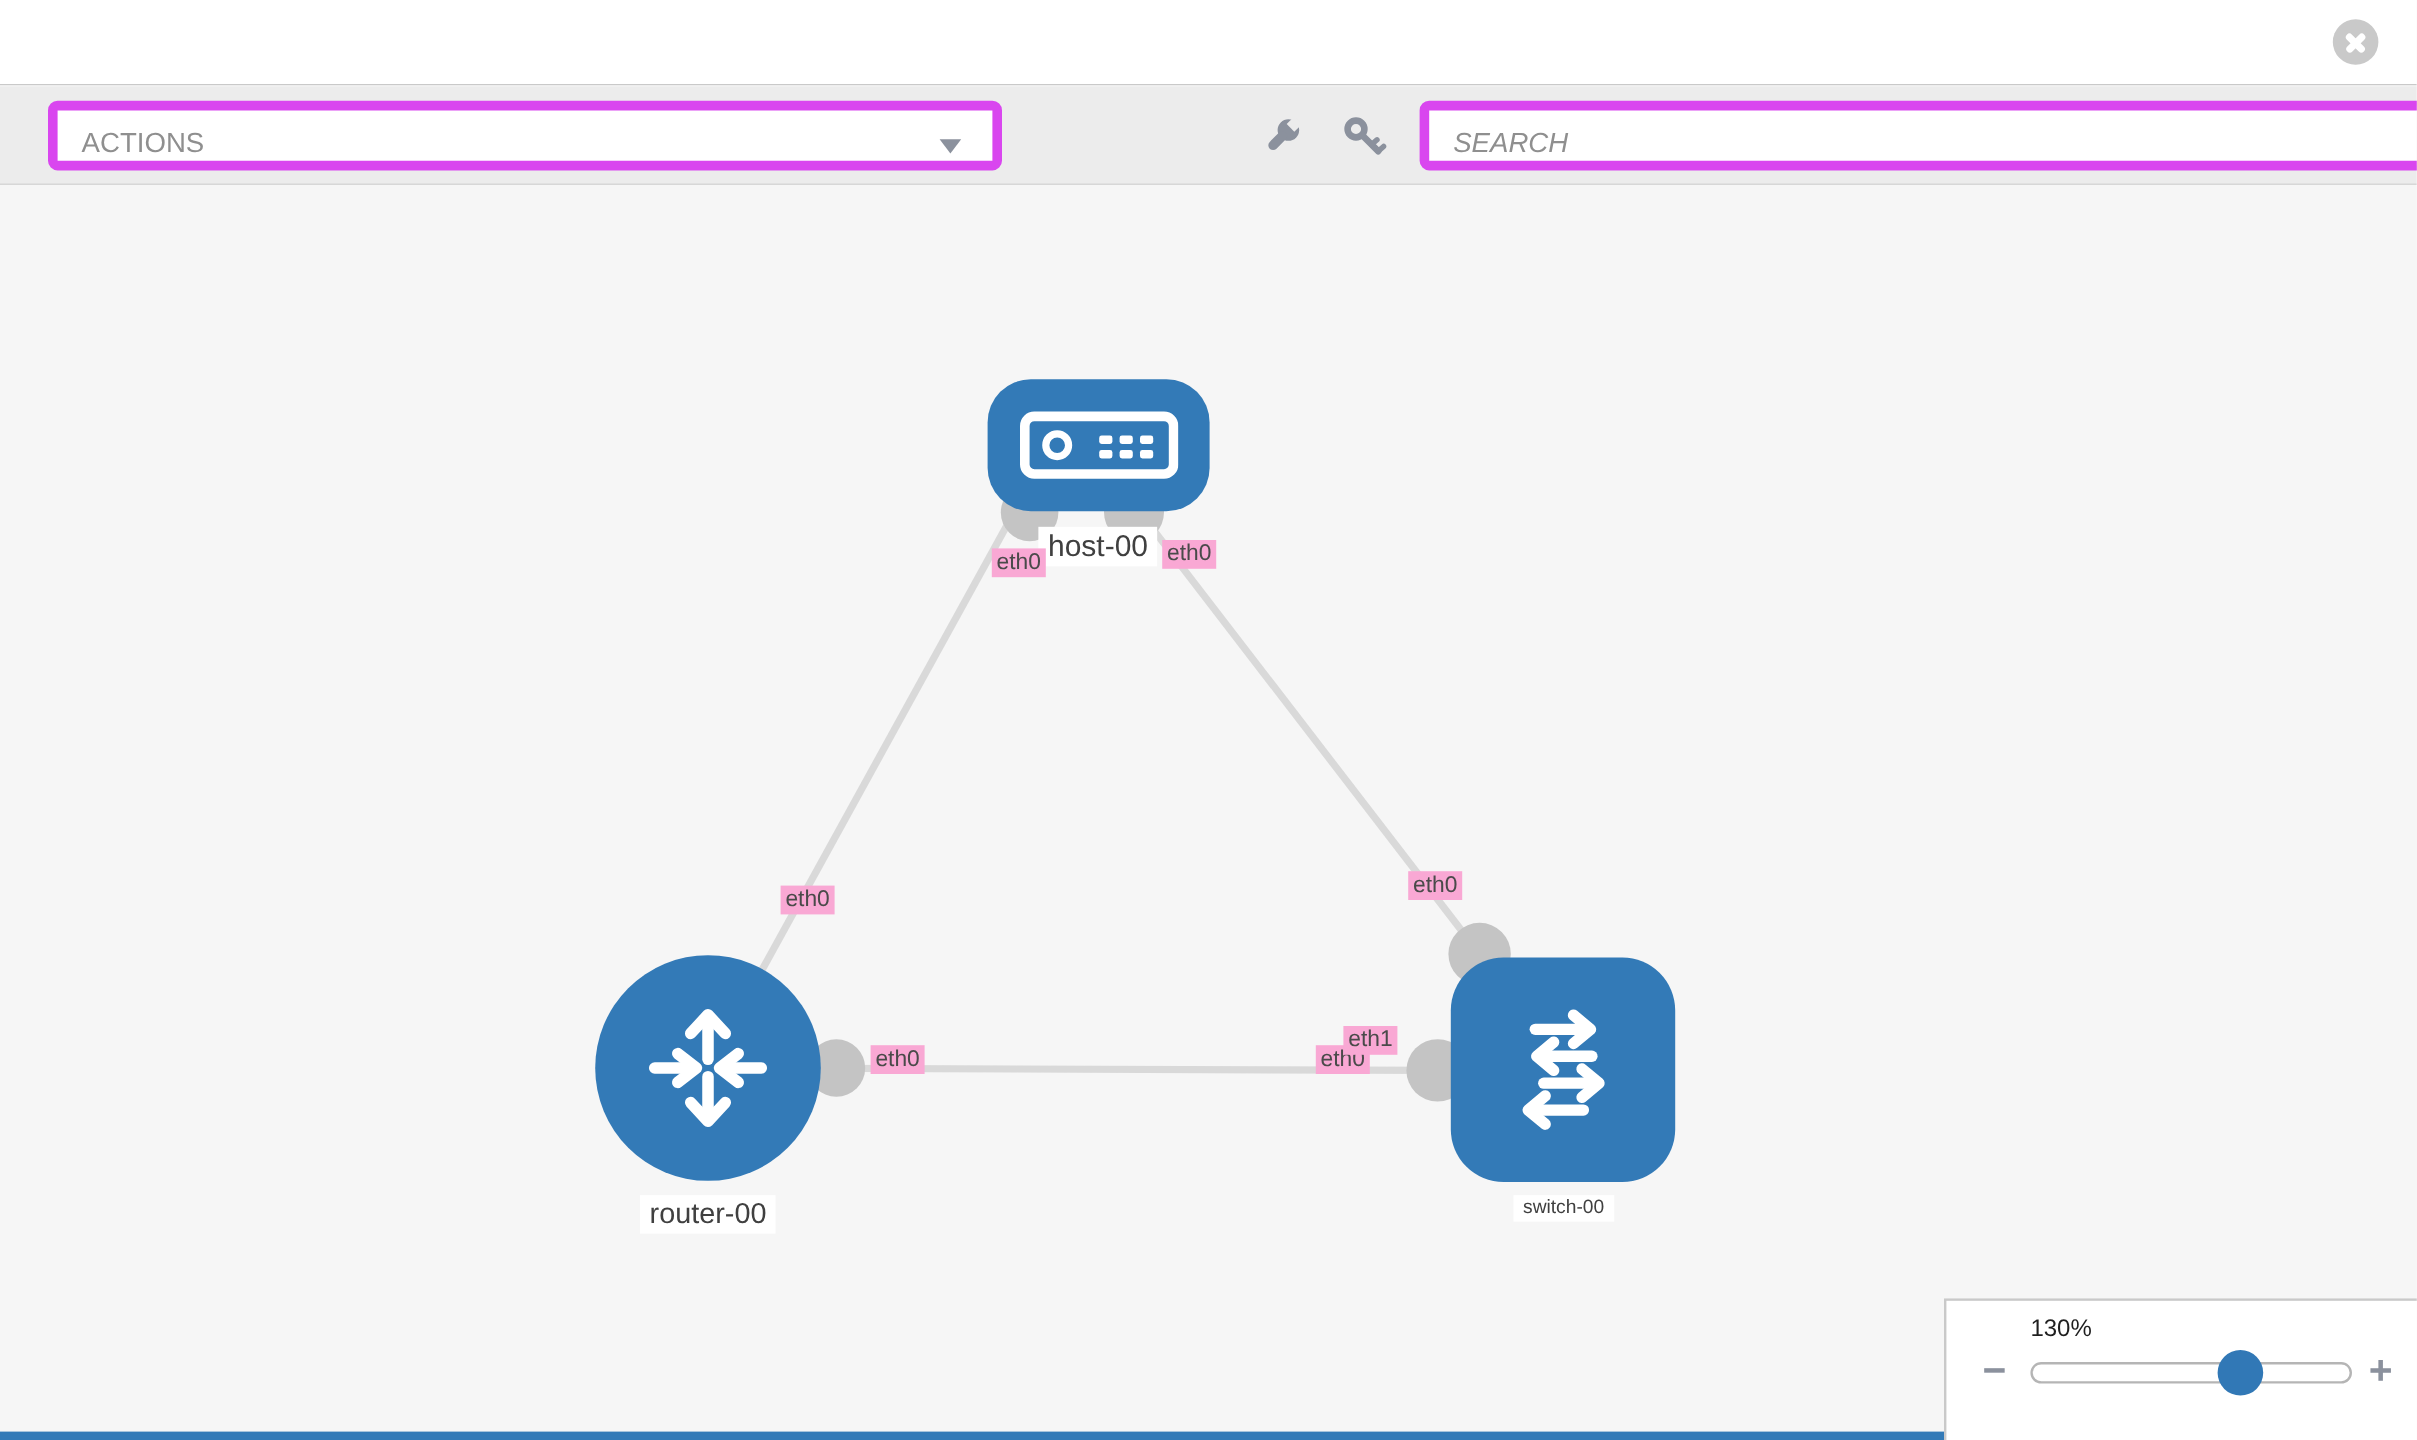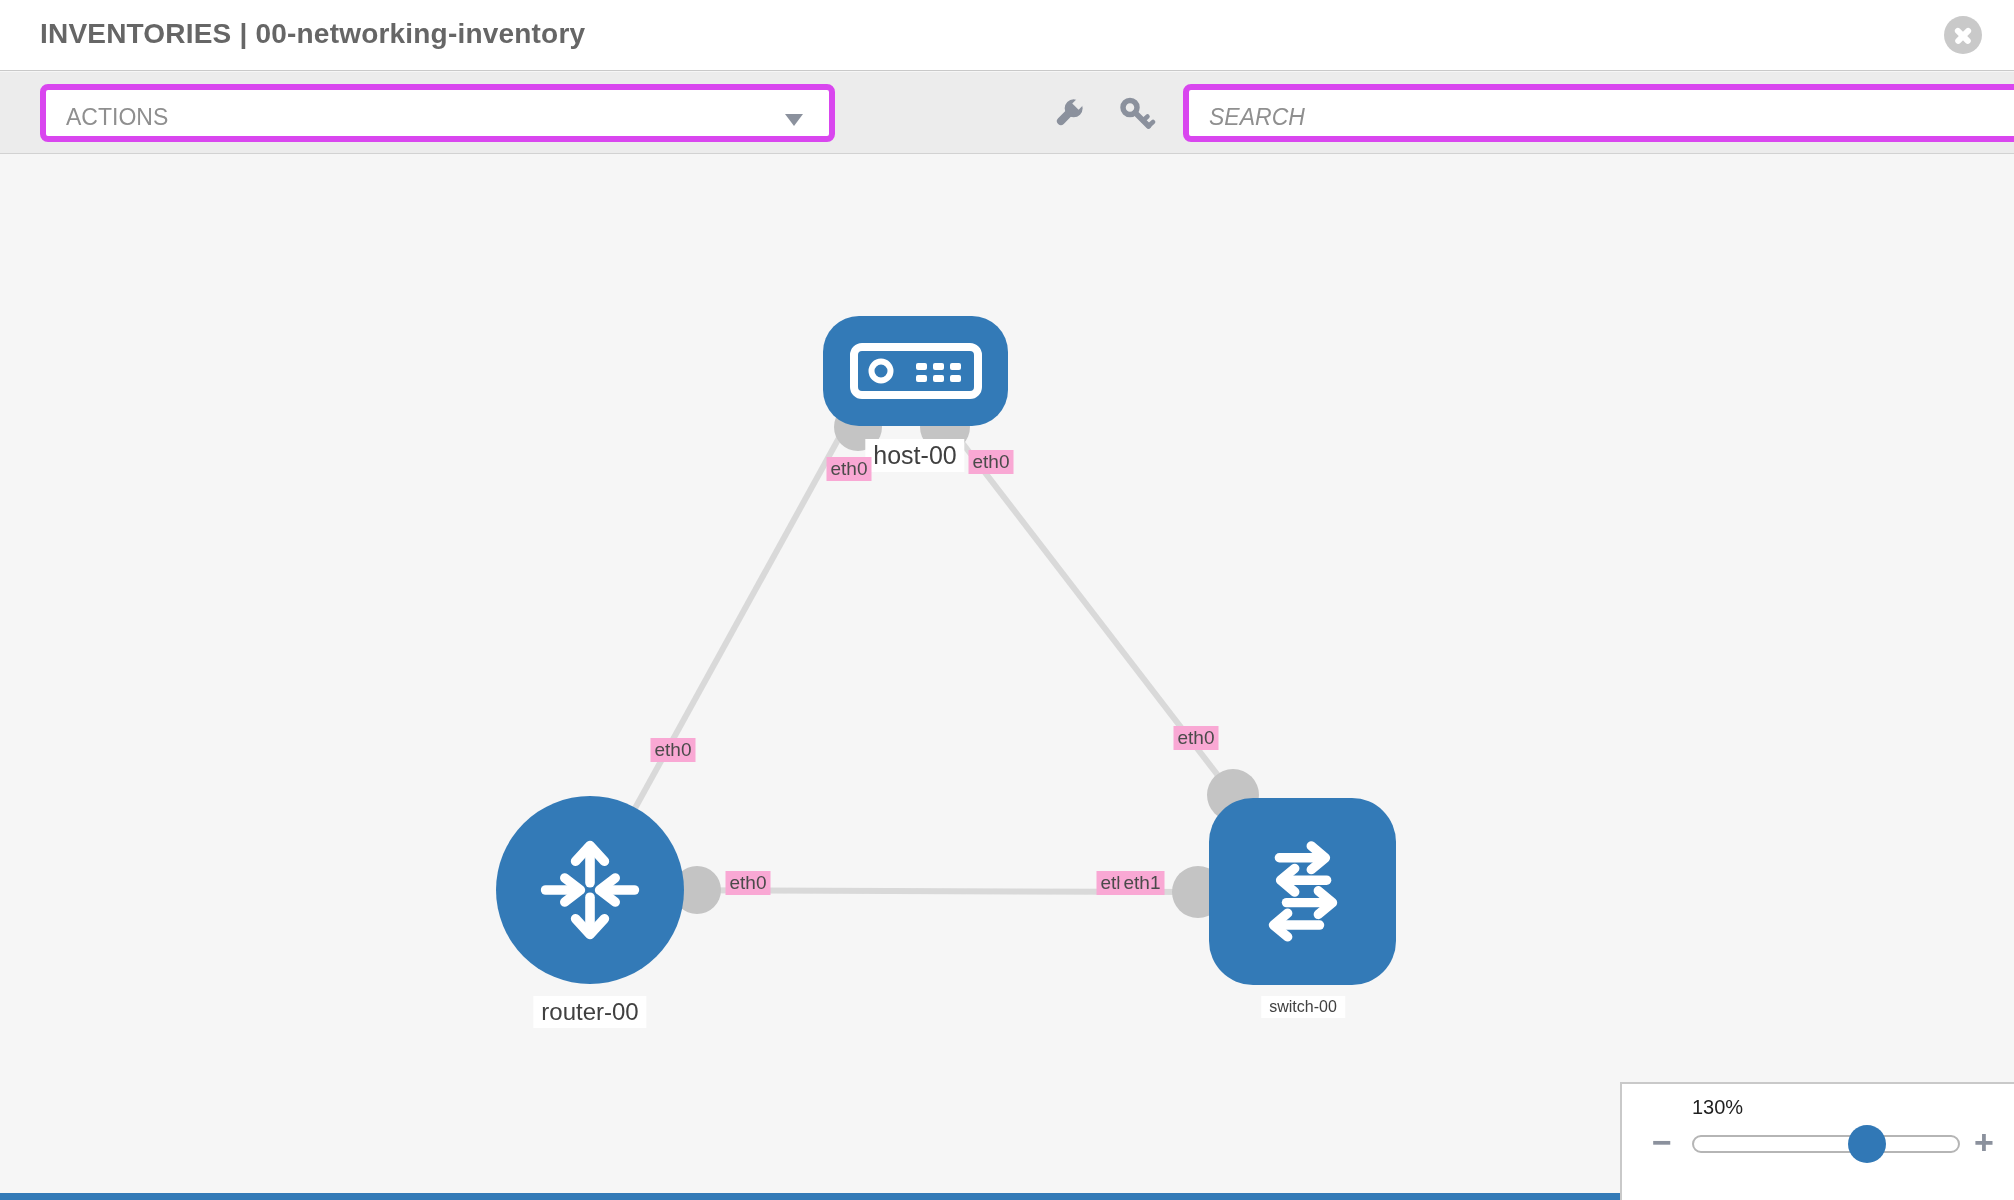--- a/index.html
+++ b/index.html
@@ -9,21 +9,21 @@
 
   
   .titlebar { position:absolute; left:0; top:0; width:2014px; height:71px; background:#fff; border-bottom:1px solid #c9c9c9; }
   .titlebar .title { position:absolute; left:40px; top:18px; font-size:28px; font-weight:bold; color:#666; letter-spacing:.2px; }
   .close-btn { position:absolute; left:1944px; top:16px; width:38px; height:38px; border-radius:50%; background:#c9c9c9; cursor:pointer; }
   .close-btn .x1,.close-btn .x2 { position:absolute; left:9px; top:16.5px; width:20px; height:5.5px; background:#fff; border-radius:3px; }
   .close-btn .x1 { transform:rotate(45deg); } .close-btn .x2 { transform:rotate(-45deg); }
 
   
   .toolbar { position:absolute; left:0; top:72px; width:2014px; height:82px; background:#ececec; border-bottom:1px solid #d2d2d2; }
-  .dropdown { position:absolute; top:12px; height:58px; background:#fff; border:6px solid #d946ef; border-radius:8px; color:#8f8f8f; font-size:23px; line-height:54px; padding-left:20px; cursor:pointer; }
+  .dropdown { position:absolute; top:12px; height:58px; background:#fff; border:8px solid #d946ef; border-radius:8px; color:#8f8f8f; font-size:23px; line-height:54px; padding-left:20px; cursor:pointer; }
   .dd-actions { left:40px; width:795px; }
   .dd-search { left:1183px; width:905px;font-style:italic; }
   .caret { position:absolute; right:26px; top:24px; width:0; height:0; border-left:9px solid transparent; border-right:9px solid transparent; border-top:12px solid #8b919d; }
   .tool-btn { position:absolute; top:22px; width:40px; height:40px; cursor:pointer; }
   .tool-wrench { left:1048px; } .tool-key { left:1116px; }
 
   
   .canvas { position:absolute; left:0; top:155px; width:2014px; height:1045px; background:#f6f6f6; }
   .links-svg { position:absolute; left:0; top:0; }
   .node { position:absolute; background:#337ab7; display:flex; align-items:center; justify-content:center; cursor:pointer; }
@@ -42,21 +42,20 @@
   .zoom-thumb { position:absolute; left:173px; top:50%; width:38px; height:38px; border-radius:50%; background:#3178b6; transform:translate(-50%,-50%); cursor:pointer; }
 
   .bottom-accent { position:absolute; left:0; top:1193px; width:1620px; height:7px; background:#337ab7; }
 </style>
 </head>
 <body>
 
 <div id="app">
 
   <div class="titlebar">
-    <div class="title">INVENTORIES | 00-networking-inventory</div>
     <div class="close-btn">
       <span class="x1"></span>
       <span class="x2"></span>
     </div>
   </div>
 
   <div class="toolbar">
     <div class="dropdown dd-actions">
       <span>ACTIONS</span>
       <span class="caret"></span>
@@ -150,21 +149,21 @@
     <div class="nlabel" style="left:915px; top:284px;">host-00</div>
     <div class="nlabel" style="left:590px; top:841px; font-size:24px;">router-00</div>
     <div class="nlabel" style="left:1303px; top:841px; font-size:16px;">switch-00</div>
 
     <div class="plabel" style="left:849px; top:302px;">eth0</div>
     <div class="plabel" style="left:991px; top:295px;">eth0</div>
     <div class="plabel" style="left:673px; top:583px;">eth0</div>
     <div class="plabel" style="left:1196px; top:571px;">eth0</div>
     <div class="plabel" style="left:748px; top:716px;">eth0</div>
     <div class="plabel" style="left:1119px; top:716px;">eth0</div>
-    <div class="plabel" style="left:1142px; top:716px;">eth1</div>
+    <div class="plabel" style="left:1142px; top:700px;">eth1</div>
   </div>
 
   <div class="zoom-panel">
     <div class="zoom-level">130%</div>
     <div class="zoom-minus"><span>−</span></div>
     <div class="zoom-track">
       <div class="zoom-thumb"></div>
     </div>
     <div class="zoom-plus"><span>+</span></div>
   </div>

